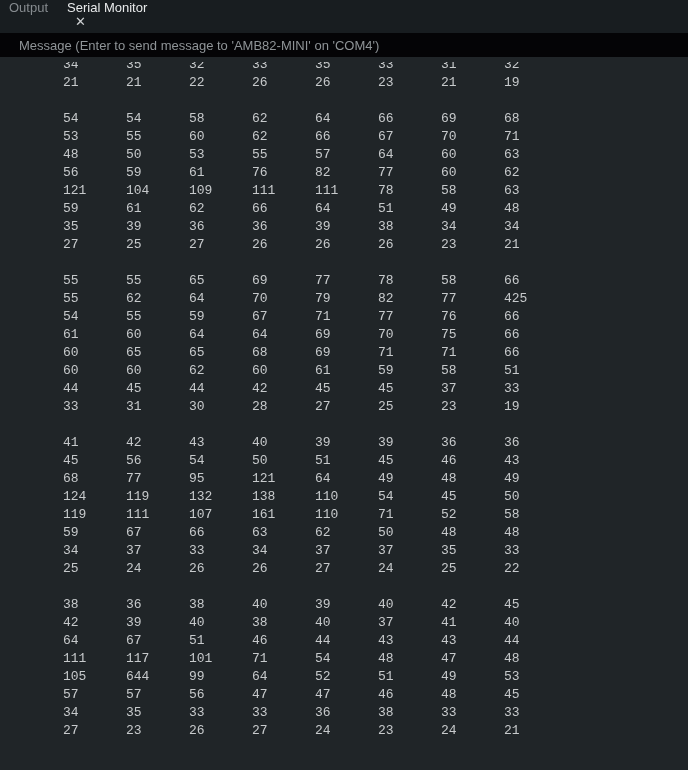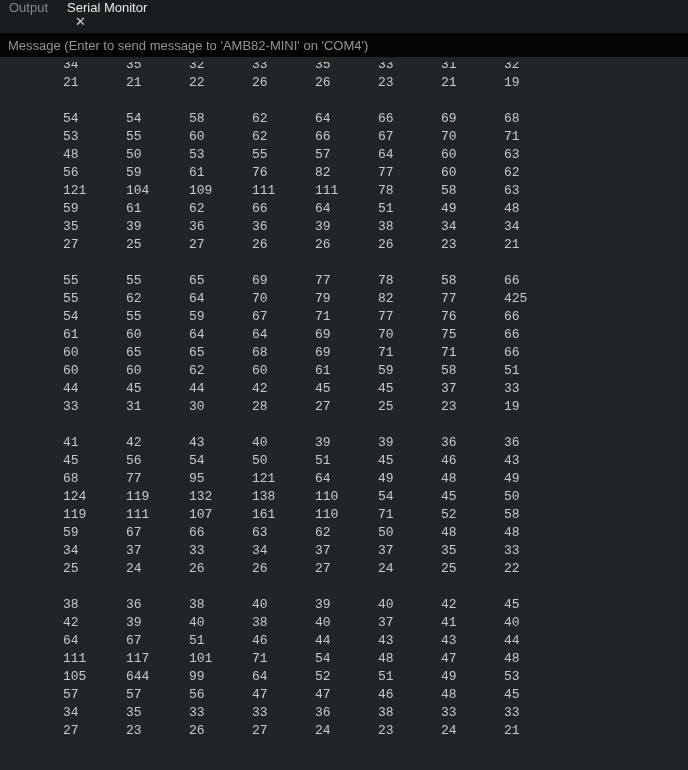--- a/index.html
+++ b/index.html
@@ -37,21 +37,21 @@
 
   
   .msg-row { flex: 0 0 24px; height: 24px; background: #040406; }
   .msg-input {
     width: 100%; height: 24px;
     background: #040406;
     border: none; outline: none;
     color: #dcdedf;
     font-family: "Liberation Sans", sans-serif;
     font-size: 13px;
-    padding: 0 8px;
+    padding: 0 19px;
   }
   .msg-input::placeholder { color: #8f9497; opacity: 1; }
 
   
   .log-area { flex: 1 1 auto; position: relative; background: #202528; }
   .log-clip {
     position: absolute; left: 0; right: 0;
     top: 5px; bottom: 0;
     overflow: hidden;
   }

